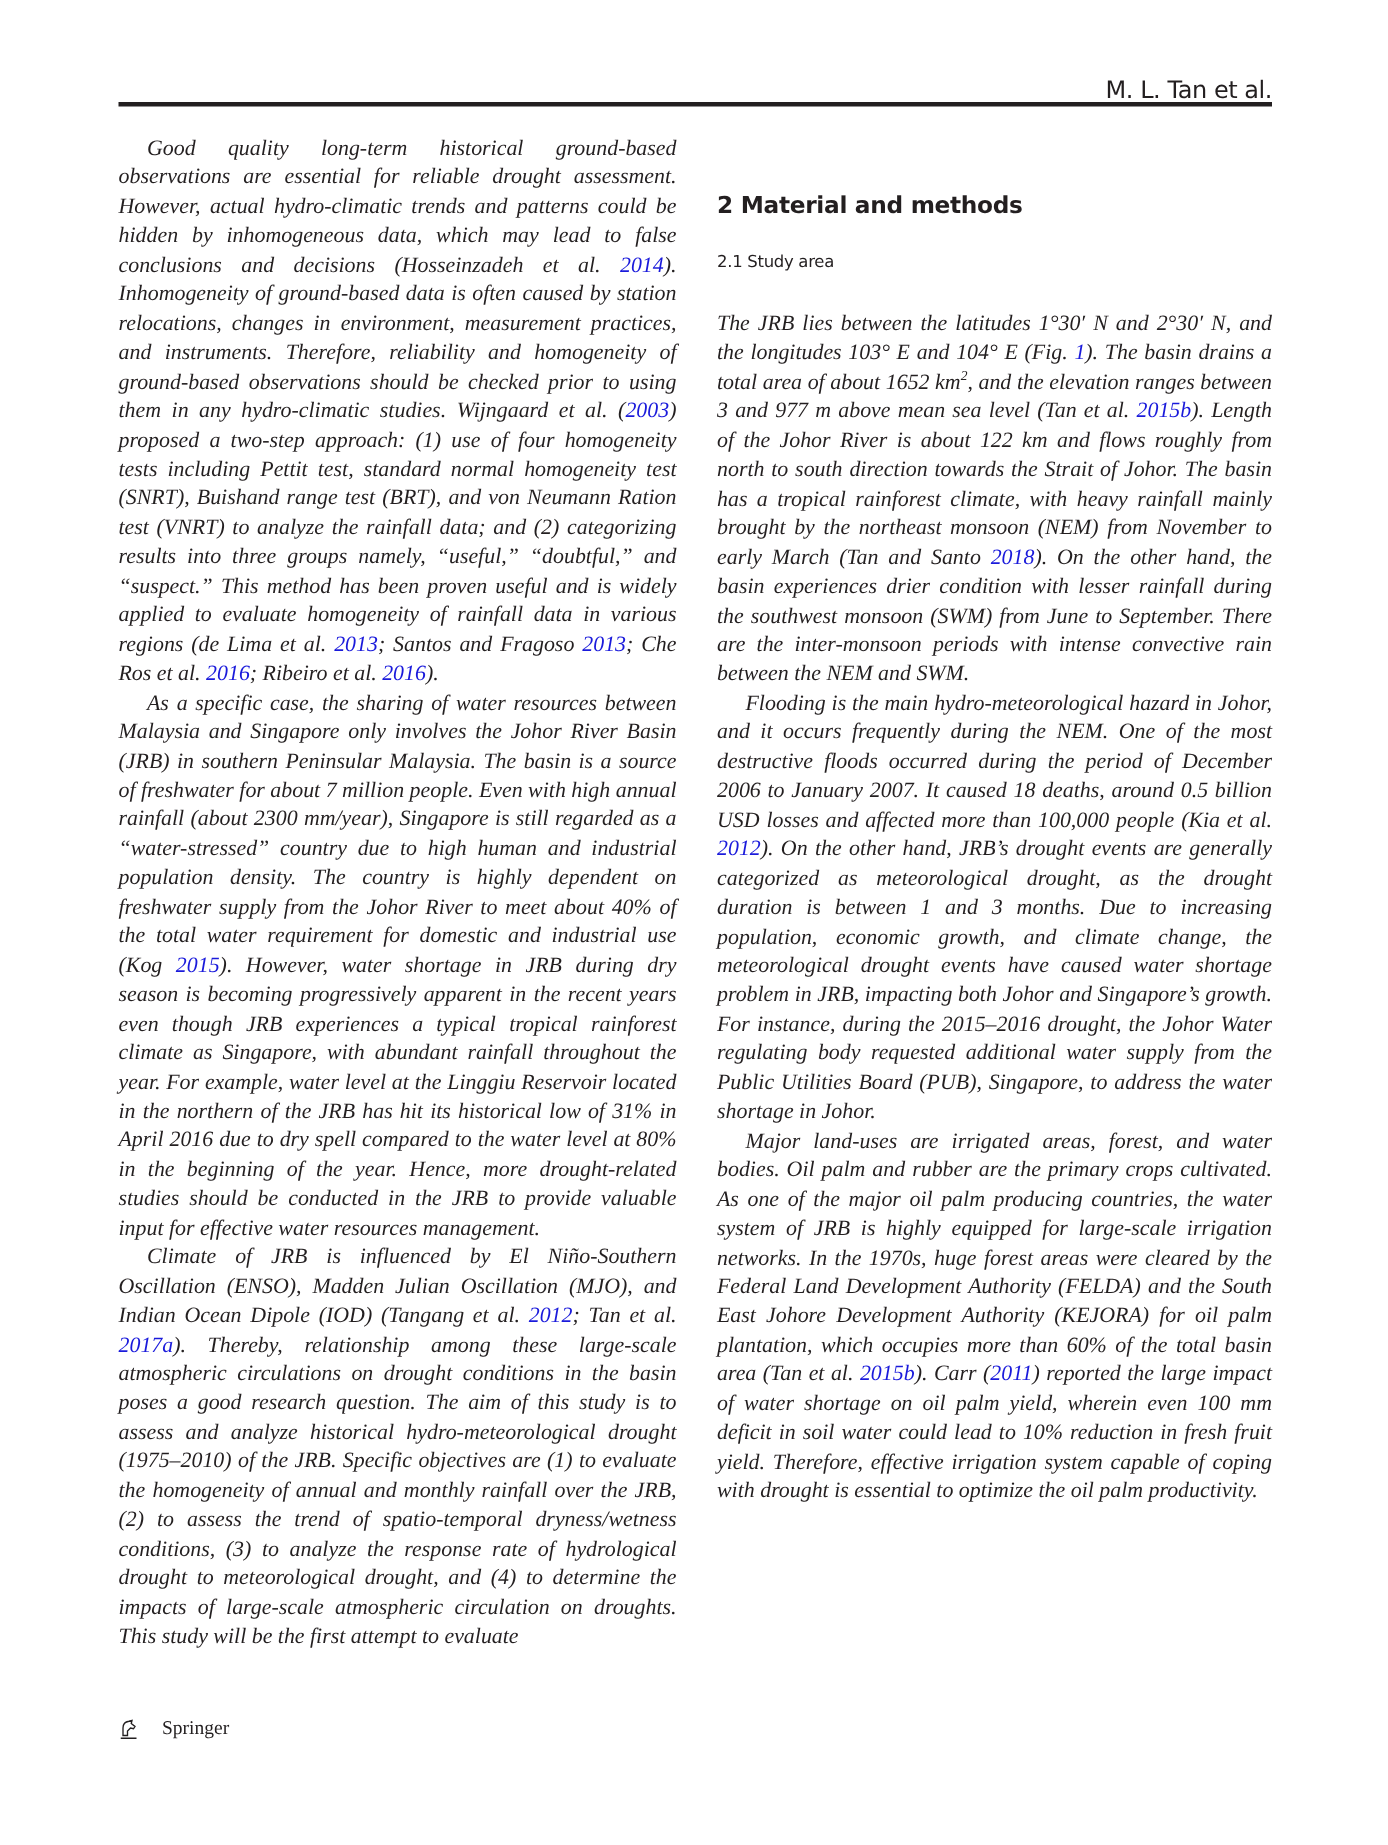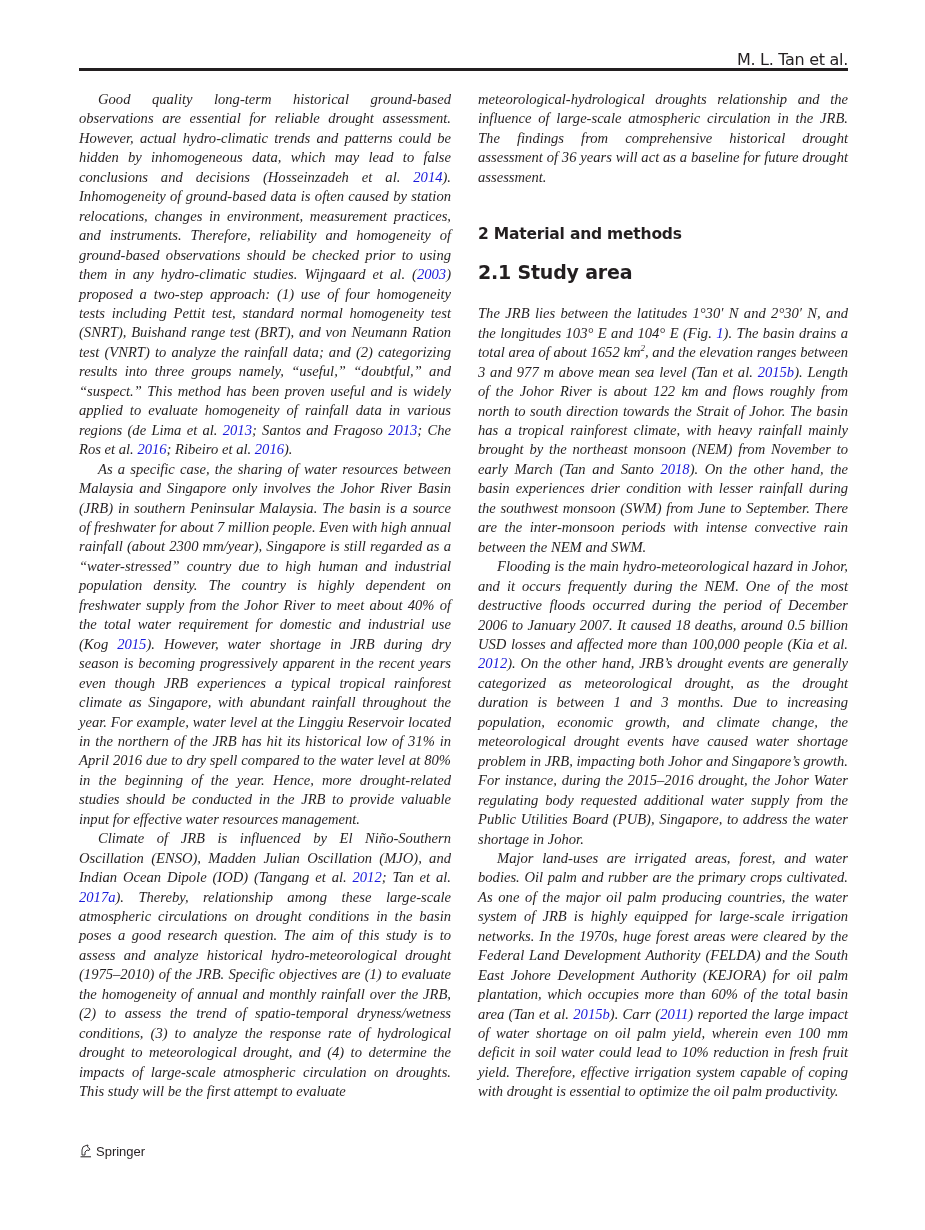--- a/index.html
+++ b/index.html
@@ -17,45 +17,44 @@
   .col.left { left:79px; width:372px; }
   .col.right { left:478px; width:370px; }
   .col p { margin:0; text-indent:0;font-style:italic; }
   .col p.ind { text-indent:19px; }
   .cite { color:#1a1adb; }
   h2.sec {
     font-family:"DejaVu Sans", sans-serif; font-weight:bold; font-size:15.5px;
     margin:37px 0 12px 0; line-height:20px; letter-spacing:-0.2px;
   }
   h3.subsec {
-    font-family:"DejaVu Sans", sans-serif; font-weight:bold; font-size:19px;
+    font-family:"DejaVu Sans", sans-serif; font-weight:normal; font-size:11px;
     margin:18px 0 0 0; line-height:20px; letter-spacing:-0.2px;
   }
   .after-sub { margin-top:22px !important; }
   sup { font-size:9px; line-height:0; }
   .footer {
     position:absolute; top:1144px; left:79px;
-    font-family:Liberation Sans, sans-serif; font-size:13px; display:flex; align-items:flex-start; gap:3px;
+    font-family:Liberation Serif, serif; font-size:13px; display:flex; align-items:flex-end; gap:15px;
   }
   .springer-icon { width:14px; height:14px; display:inline-block; }
 </style>
 </head>
 <body>
 
 <div class="running-head">M. L. Tan et al.</div>
 <div class="rule"></div>
 
 <div class="col left">
   <p class="ind">Good quality long-term historical ground-based observations are essential for reliable drought assessment. However, actual hydro-climatic trends and patterns could be hidden by inhomogeneous data, which may lead to false conclusions and decisions (Hosseinzadeh et al. <a class="cite" style="color: rgb(26, 26, 219); text-decoration: none;">2014</a>). Inhomogeneity of ground-based data is often caused by station relocations, changes in environment, measurement practices, and instruments. Therefore, reliability and homogeneity of ground-based observations should be checked prior to using them in any hydro-climatic studies. Wijngaard et al. (<a class="cite" style="color: rgb(26, 26, 219); text-decoration: none;">2003</a>) proposed a two-step approach: (1) use of four homogeneity tests including Pettit test, standard normal homogeneity test (SNRT), Buishand range test (BRT), and von Neumann Ration test (VNRT) to analyze the rainfall data; and (2) categorizing results into three groups namely, “useful,” “doubtful,” and “suspect.” This method has been proven useful and is widely applied to evaluate homogeneity of rainfall data in various regions (de Lima et al. <a class="cite" style="color: rgb(26, 26, 219); text-decoration: none;">2013</a>; Santos and Fragoso <a class="cite" style="color: rgb(26, 26, 219); text-decoration: none;">2013</a>; Che Ros et al. <a class="cite" style="color: rgb(26, 26, 219); text-decoration: none;">2016</a>; Ribeiro et al. <a class="cite" style="color: rgb(26, 26, 219); text-decoration: none;">2016</a>).</p>
   <p class="ind">As a specific case, the sharing of water resources between Malaysia and Singapore only involves the Johor River Basin (JRB) in southern Peninsular Malaysia. The basin is a source of freshwater for about 7 million people. Even with high annual rainfall (about 2300 mm/year), Singapore is still regarded as a “water-stressed” country due to high human and industrial population density. The country is highly dependent on freshwater supply from the Johor River to meet about 40% of the total water requirement for domestic and industrial use (Kog <a class="cite" style="color: rgb(26, 26, 219); text-decoration: none;">2015</a>). However, water shortage in JRB during dry season is becoming progressively apparent in the recent years even though JRB experiences a typical tropical rainforest climate as Singapore, with abundant rainfall throughout the year. For example, water level at the Linggiu Reservoir located in the northern of the JRB has hit its historical low of 31% in April 2016 due to dry spell compared to the water level at 80% in the beginning of the year. Hence, more drought-related studies should be conducted in the JRB to provide valuable input for effective water resources management.</p>
   <p class="ind">Climate of JRB is influenced by El Niño-Southern Oscillation (ENSO), Madden Julian Oscillation (MJO), and Indian Ocean Dipole (IOD) (Tangang et al. <a class="cite" style="color: rgb(26, 26, 219); text-decoration: none;">2012</a>; Tan et al. <a class="cite" style="color: rgb(26, 26, 219); text-decoration: none;">2017a</a>). Thereby, relationship among these large-scale atmospheric circulations on drought conditions in the basin poses a good research question. The aim of this study is to assess and analyze historical hydro-meteorological drought (1975–2010) of the JRB. Specific objectives are (1) to evaluate the homogeneity of annual and monthly rainfall over the JRB, (2) to assess the trend of spatio-temporal dryness/wetness conditions, (3) to analyze the response rate of hydrological drought to meteorological drought, and (4) to determine the impacts of large-scale atmospheric circulation on droughts. This study will be the first attempt to evaluate</p>
 </div>
 
 <div class="col right">
-  <p>meteorological-hydrological droughts relationship and the influence of large-scale atmospheric circulation in the JRB. The findings from comprehensive historical drought assessment of 36 years will act as a baseline for future drought assessment.</p>
   <h2 class="sec">2 Material and methods</h2>
   <h3 class="subsec">2.1 Study area</h3>
   <p class="after-sub">The JRB lies between the latitudes 1°30′ N and 2°30′ N, and the longitudes 103° E and 104° E (Fig. <a class="cite" style="color: rgb(26, 26, 219); text-decoration: none;">1</a>). The basin drains a total area of about 1652 km<sup>2</sup>, and the elevation ranges between 3 and 977 m above mean sea level (Tan et al. <a class="cite" style="color: rgb(26, 26, 219); text-decoration: none;">2015b</a>). Length of the Johor River is about 122 km and flows roughly from north to south direction towards the Strait of Johor. The basin has a tropical rainforest climate, with heavy rainfall mainly brought by the northeast monsoon (NEM) from November to early March (Tan and Santo <a class="cite" style="color: rgb(26, 26, 219); text-decoration: none;">2018</a>). On the other hand, the basin experiences drier condition with lesser rainfall during the southwest monsoon (SWM) from June to September. There are the inter-monsoon periods with intense convective rain between the NEM and SWM.</p>
   <p class="ind">Flooding is the main hydro-meteorological hazard in Johor, and it occurs frequently during the NEM. One of the most destructive floods occurred during the period of December 2006 to January 2007. It caused 18 deaths, around 0.5 billion USD losses and affected more than 100,000 people (Kia et al. <a class="cite" style="color: rgb(26, 26, 219); text-decoration: none;">2012</a>). On the other hand, JRB’s drought events are generally categorized as meteorological drought, as the drought duration is between 1 and 3 months. Due to increasing population, economic growth, and climate change, the meteorological drought events have caused water shortage problem in JRB, impacting both Johor and Singapore’s growth. For instance, during the 2015–2016 drought, the Johor Water regulating body requested additional water supply from the Public Utilities Board (PUB), Singapore, to address the water shortage in Johor.</p>
   <p class="ind">Major land-uses are irrigated areas, forest, and water bodies. Oil palm and rubber are the primary crops cultivated. As one of the major oil palm producing countries, the water system of JRB is highly equipped for large-scale irrigation networks. In the 1970s, huge forest areas were cleared by the Federal Land Development Authority (FELDA) and the South East Johore Development Authority (KEJORA) for oil palm plantation, which occupies more than 60% of the total basin area (Tan et al. <a class="cite" style="color: rgb(26, 26, 219); text-decoration: none;">2015b</a>). Carr (<a class="cite" style="color: rgb(26, 26, 219); text-decoration: none;">2011</a>) reported the large impact of water shortage on oil palm yield, wherein even 100 mm deficit in soil water could lead to 10% reduction in fresh fruit yield. Therefore, effective irrigation system capable of coping with drought is essential to optimize the oil palm productivity.</p>
 </div>
 
 <div class="footer">
   <span class="springer-icon">
     <svg width="14" height="14" viewBox="0 0 14 14">

